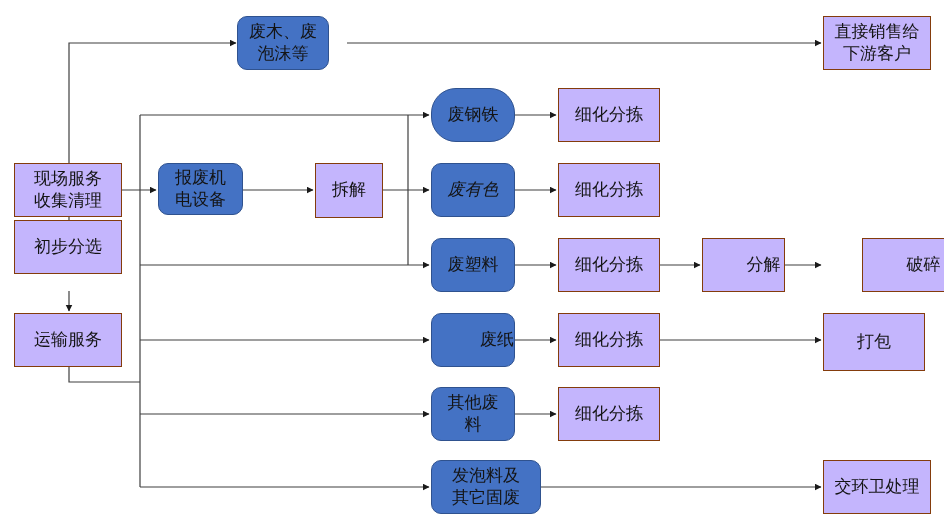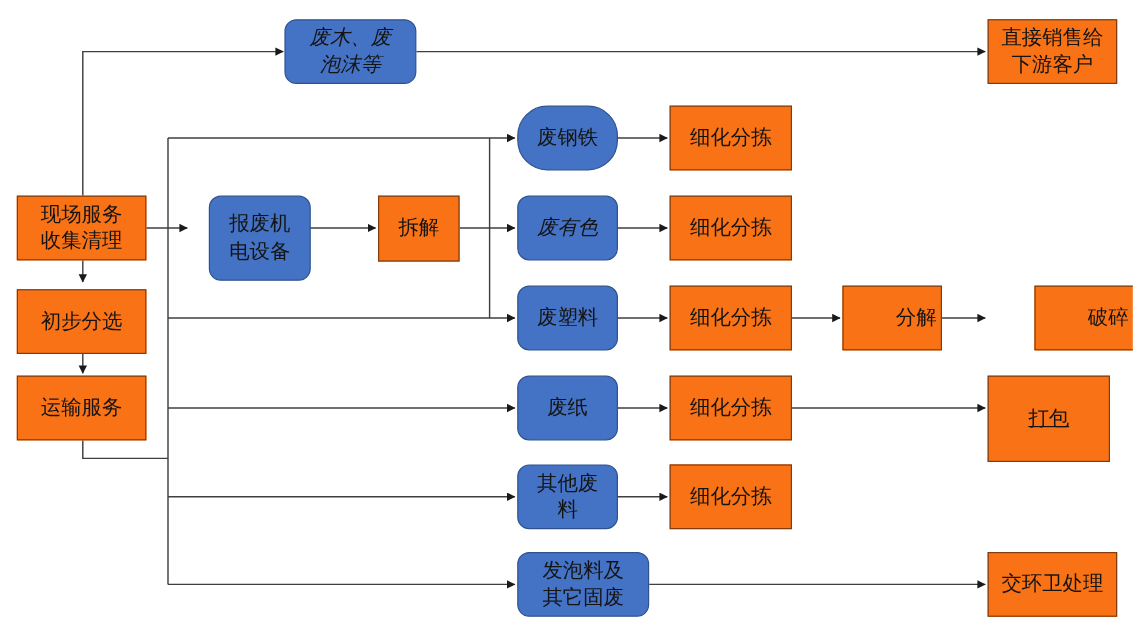--- a/index.html
+++ b/index.html
@@ -33,21 +33,21 @@
     font-size: 17px;
     line-height: 1.32;
     color: #141414;
   }
   .node.material {
     background: #4472C4;
     border: 1px solid #2F528F;
     border-radius: 10px;
   }
   .node.process {
-    background: #f97316;
+    background: #c4b5fd;
     border: 1px solid #843C0C;
   }
   .node span { white-space: pre-line; }
 </style>
 </head>
 <body>
 
 <div id="canvas">
   <svg id="edge-layer" viewBox="0 0 944 531" xmlns="http://www.w3.org/2000/svg">
     <defs>
@@ -76,55 +76,55 @@
         <polyline points="515,265 556,265" marker-end="url(#arrowhead)"></polyline>
         <polyline points="660,265 700,265" marker-end="url(#arrowhead)"></polyline>
         <polyline points="785,265 821,265" marker-end="url(#arrowhead)"></polyline>
         <polyline points="515,340 556,340" marker-end="url(#arrowhead)"></polyline>
         <polyline points="660,340 821,340" marker-end="url(#arrowhead)"></polyline>
         <polyline points="515,414 556,414" marker-end="url(#arrowhead)"></polyline>
         <polyline points="541,487 821,487" marker-end="url(#arrowhead)"></polyline>
       </g>
   </svg>
 
-<div class="node material" style="left: 237px; top: 16px; width: 110px; height: 54px; font-style: italic;">
+<div class="node material" style="left: 237px; top: 16px; width: 92px; height: 54px;">
       <span>废木、废
 泡沫等</span>
     </div>
     <div class="node process" style="left: 823px; top: 16px; width: 108px; height: 54px;">
       <span>直接销售给
 下游客户</span>
     </div>
     <div class="node process" style="left: 14px; top: 163px; width: 108px; height: 54px;">
       <span>现场服务
 收集清理</span>
     </div>
-    <div class="node process" style="left: 14px; top: 241px; width: 108px; height: 54px;">
+    <div class="node process" style="left: 14px; top: 220px; width: 108px; height: 54px;">
       <span>初步分选</span>
     </div>
     <div class="node process" style="left: 14px; top: 313px; width: 108px; height: 54px;">
       <span>运输服务</span>
     </div>
-    <div class="node material" style="left: 174px; top: 163px; width: 85px; height: 71px;">
+    <div class="node material" style="left: 158px; top: 163px; width: 85px; height: 52px;">
       <span>报废机
 电设备</span>
     </div>
     <div class="node process" style="left: 315px; top: 163px; width: 68px; height: 55px;">
       <span>拆解</span>
     </div>
     <div class="node material" style="left: 431px; top: 88px; width: 84px; height: 54px; border-radius: 25px;">
       <span>废钢铁</span>
     </div>
     <div class="node material" style="left: 431px; top: 163px; width: 84px; height: 54px; font-style: italic;">
       <span>废有色</span>
     </div>
     <div class="node material" style="left: 431px; top: 238px; width: 84px; height: 54px;">
       <span>废塑料</span>
     </div>
-    <div class="node material" style="left: 431px; top: 313px; width: 84px; height: 54px;">
+    <div class="node material" style="left: 431px; top: 313px; width: 84px; height: 54px; justify-content: flex-end;">
       <span>废纸</span>
     </div>
     <div class="node material" style="left: 431px; top: 387px; width: 84px; height: 54px; justify-content: center;">
       <span>其他废
 料</span>
     </div>
     <div class="node material" style="left: 431px; top: 460px; width: 110px; height: 54px;">
       <span>发泡料及
 其它固废</span>
     </div>
@@ -142,19 +142,19 @@
     </div>
     <div class="node process" style="left: 558px; top: 387px; width: 102px; height: 54px;">
       <span>细化分拣</span>
     </div>
     <div class="node process" style="left: 702px; top: 238px; width: 83px; height: 54px; padding-left: 40px;">
       <span>分解</span>
     </div>
     <div class="node process" style="left: 862px; top: 238px; width: 123px; height: 54px;">
       <span>破碎</span>
     </div>
-    <div class="node process" style="left: 823px; top: 313px; width: 102px; height: 72px; text-decoration: underline;">
+    <div class="node process" style="left: 823px; top: 313px; width: 102px; height: 58px;">
       <span>打包</span>
     </div>
     <div class="node process" style="left: 823px; top: 460px; width: 108px; height: 54px;">
       <span>交环卫处理</span>
     </div>
   </div>
 
 </body></html>

